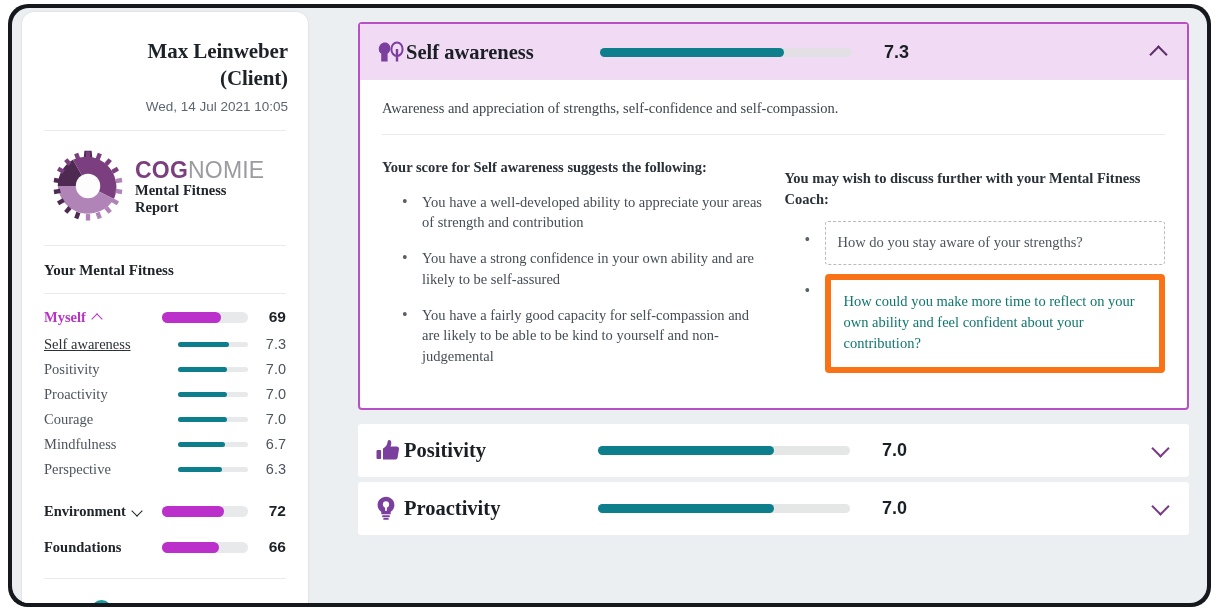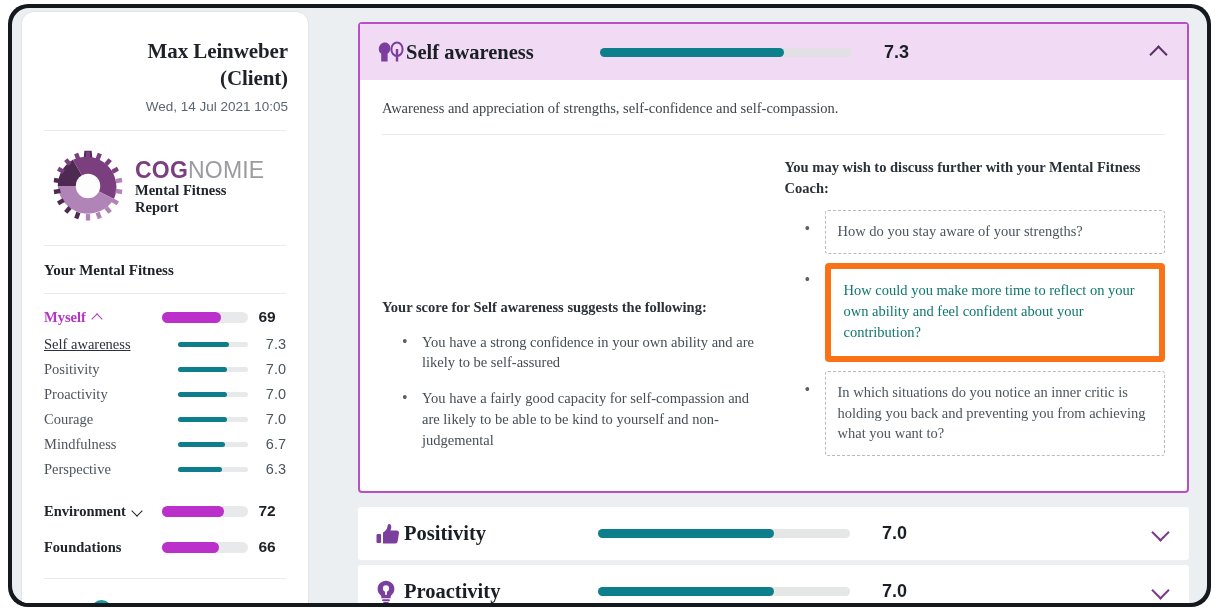--- a/index.html
+++ b/index.html
@@ -102,21 +102,21 @@
   .bar-track.thick { width: 86px; height: 11px; }
   .bar-track.thin  { width: 70px; height: 5px; }
   .bar-fill { position:absolute; left:0; top:0; height:100%; border-radius:10px; }
   .bar-fill.purple { background:#bb2fcb; }
   .bar-fill.teal   { background:#0c7e8c; }
 
   .sb-value {
     flex: 0 0 38px; text-align: right;
     font-size: 15px; font-family: "Liberation Sans", sans-serif;
   }
-  .sb-row.group .sb-value { font-weight: bold; color:#1d2228; font-size: 15.5px; text-align: center; }
+  .sb-row.group .sb-value { font-weight: bold; color:#1d2228; font-size: 15.5px; }
   .sb-row.sub .sb-value { color:#4c545d; font-size: 14.5px; }
 
   .sb-foot { padding: 15px 22px 0; }
   .sb-foot-row { display:flex; align-items:center; gap:10px; height: 34px; }
   .sb-foot-row .txt { font-size: 15px; font-weight: bold; color:#20252b; }
   .badge {
     width: 21px; height: 21px; border-radius: 50%;
     background:#149b9e; color:#fff; font-size:11.5px; font-weight:bold;
     display:flex; align-items:center; justify-content:center;
     font-family:"Liberation Sans", sans-serif;
@@ -428,36 +428,34 @@
         </span>
       </div>
 
       <div class="card-desc">Awareness and appreciation of strengths, self-confidence and self-compassion.</div>
       <div class="card-sep"></div>
 
       <div class="card-cols">
         <div class="col col-left">
           <div class="col-title">Your score for Self awareness suggests the following:</div>
           <ul class="bullets">
+            <li>You have a well-developed ability to appreciate your areas of strength and contribution</li>
             <li>You have a strong confidence in your own ability and are likely to be self-assured</li>
             <li>You have a fairly good capacity for self-compassion and are likely to be able to be kind to yourself and non-judgemental</li>
           </ul>
         </div>
 
         <div class="col col-right">
           <div class="col-title">You may wish to discuss further with your Mental Fitness Coach:</div>
           <ul class="qlist">
             <li>
               <div class="qbox">How do you stay aware of your strengths?</div>
             </li>
             <li class="hl">
               <div class="qbox hl">How could you make more time to reflect on your own ability and feel confident about your contribution?</div>
-            </li>
-            <li>
-              <div class="qbox">In which situations do you notice an inner critic is holding you back and preventing you from achieving what you want to?</div>
             </li>
           </ul>
         </div>
       </div>
     </section>
 
     <section class="card-closed">
       <div class="card-head">
         <span class="head-icon">
           <svg width="24" height="22" viewBox="0 0 24 22" aria-hidden="true">

